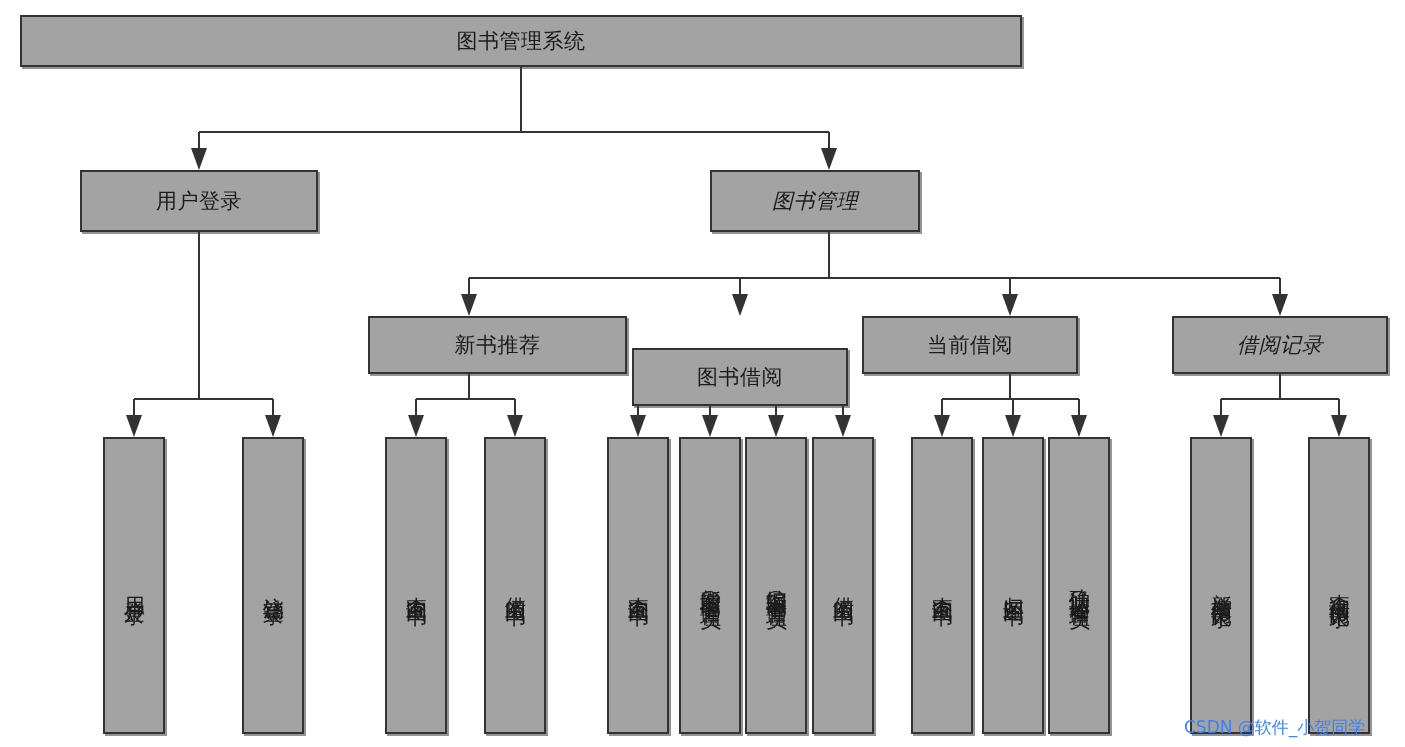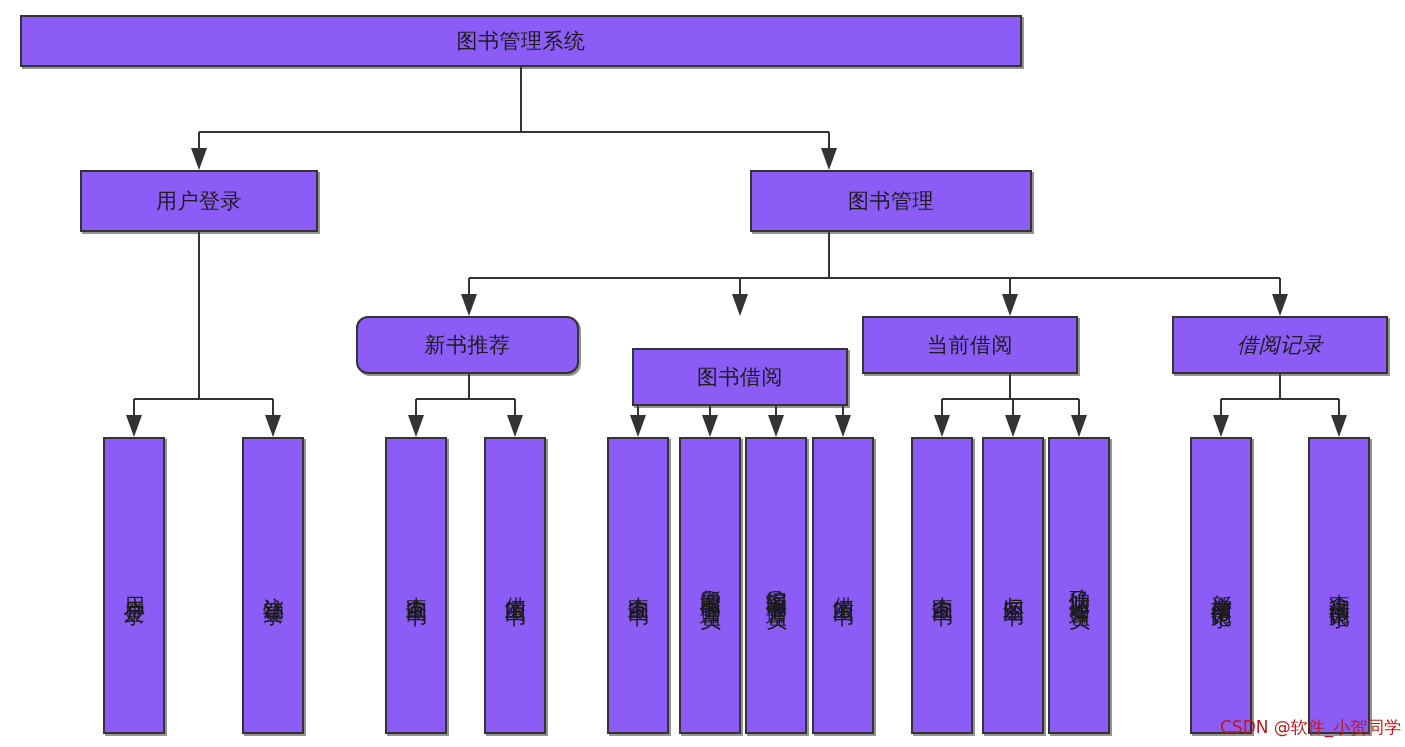--- a/index.html
+++ b/index.html
@@ -20,21 +20,21 @@
   #edges {
     position: absolute;
     left: 0;
     top: 0;
     width: 1405px;
     height: 747px;
   }
   .node {
     position: absolute;
     box-sizing: border-box;
-    background: #8b5cf6;
+    background: #a3a3a3;
     border: 2px solid #333333;
     box-shadow: 2px 2px 0 rgba(60,60,60,0.55);
     display: flex;
     align-items: center;
     justify-content: center;
     color: #1b1b1b;
     z-index: 2;
   }
   .node .label {
     display: block;
@@ -127,24 +127,24 @@
       <line x1="1339" y1="399" x2="1339" y2="417" stroke="#333333" stroke-width="2.5" shape-rendering="crispEdges"></line>
       <polygon points="1331,415 1347,415 1339,437" fill="#333333"></polygon>
     </svg>
   <div id="nodes">
       <div class="node root h" style="left: 20px; top: 15px; width: 1002px; height: 52px;">
         <span class="label">图书管理系统</span>
       </div>
       <div class="node h" style="left: 80px; top: 170px; width: 238px; height: 62px;">
         <span class="label">用户登录</span>
       </div>
-      <div class="node h" style="left: 750px; top: 170px; width: 282px; height: 62px;">
+      <div class="node h" style="left: 710px; top: 170px; width: 210px; height: 62px; font-style: italic;">
         <span class="label">图书管理</span>
       </div>
-      <div class="node h" style="left: 356px; top: 316px; width: 223px; height: 58px; border-radius: 12px;">
+      <div class="node h" style="left: 368px; top: 316px; width: 259px; height: 58px;">
         <span class="label">新书推荐</span>
       </div>
       <div class="node h" style="left: 632px; top: 316px; width: 216px; height: 58px; margin-top: 32px;">
         <span class="label">图书借阅</span>
       </div>
       <div class="node h" style="left: 862px; top: 316px; width: 216px; height: 58px;">
         <span class="label">当前借阅</span>
       </div>
       <div class="node h" style="left: 1172px; top: 316px; width: 216px; height: 58px; font-style: italic;">
         <span class="label">借阅记录</span>
@@ -182,14 +182,14 @@
       <div class="node v" style="left: 1048px; top: 437px; width: 62px; height: 297px;">
         <span class="label">确认归还（管理员）</span>
       </div>
       <div class="node v" style="left: 1190px; top: 437px; width: 62px; height: 297px;">
         <span class="label">新增借阅记录</span>
       </div>
       <div class="node v" style="left: 1308px; top: 437px; width: 62px; height: 297px;">
         <span class="label">查询借阅记录</span>
       </div>
     </div>
-  <div class="watermark" style="left: 1220px; top: 716px; color: #b91c1c;">CSDN @软件_小贺同学</div>
+  <div class="watermark" style="left: 1184px; top: 716px; color: #3b82f6;">CSDN @软件_小贺同学</div>
 </div>
 
 </body></html>

